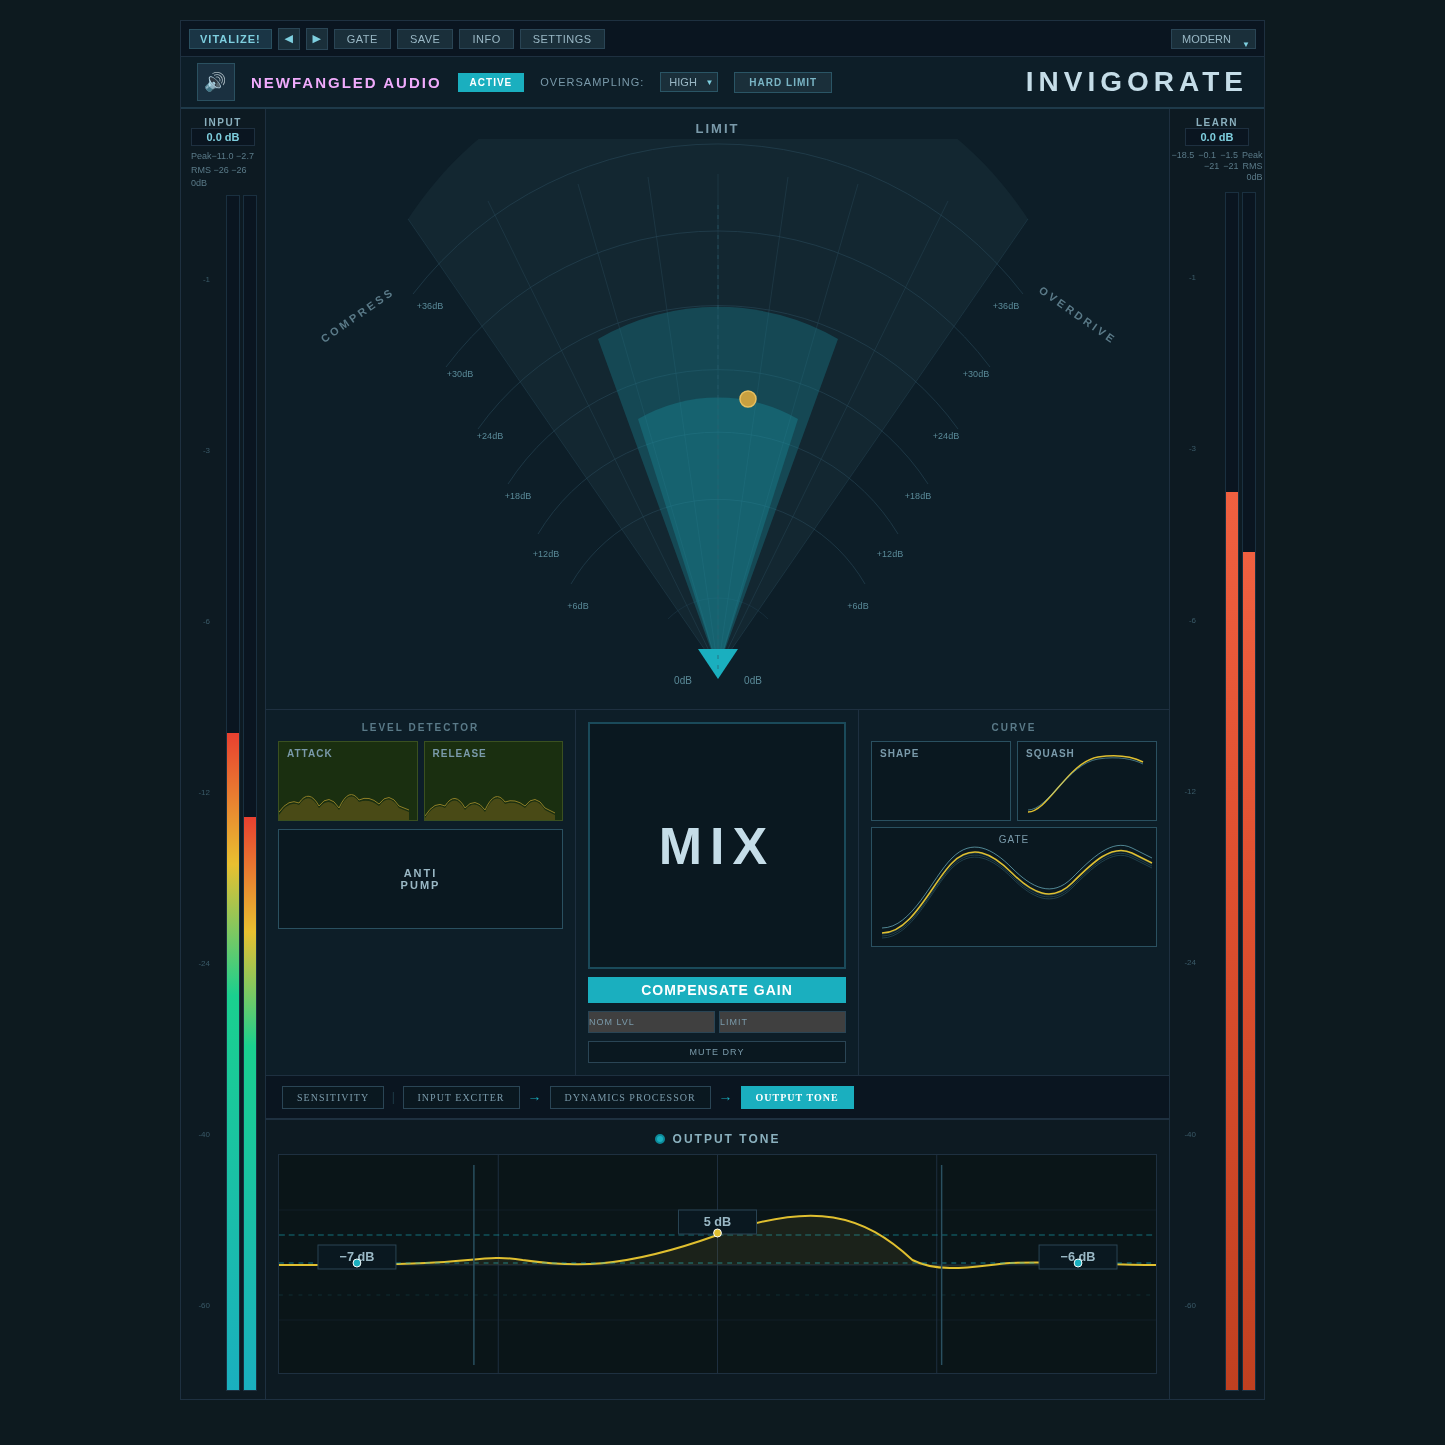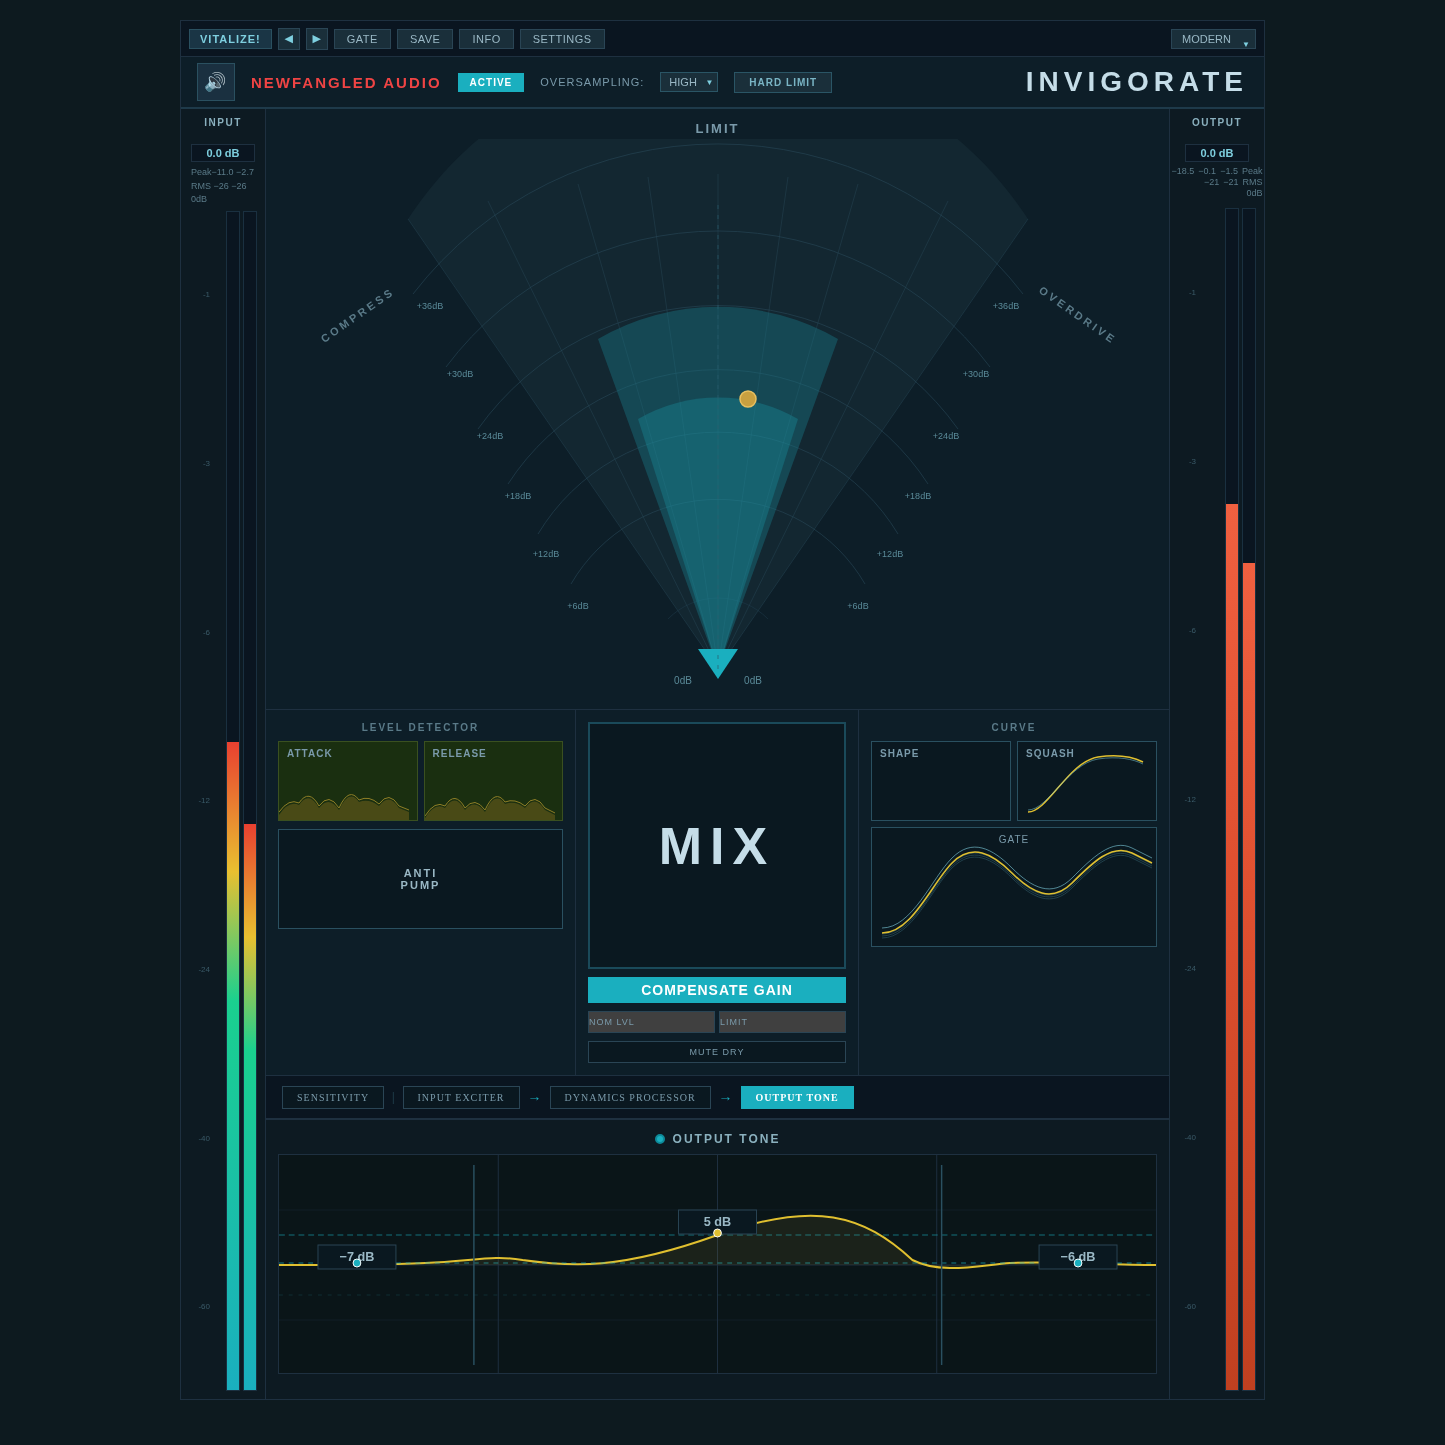--- a/index.html
+++ b/index.html
@@ -98,21 +98,21 @@
     }
     .logo-icon {
       width: 38px;
       height: 38px;
       background: #1a3040;
       border: 1px solid #2a5060;
       display: flex; align-items: center; justify-content: center;
       font-size: 18px;
     }
     .brand-name {
-      color: #ef4444;
+      color: #f0abfc;
       font-size: 15px;
       font-weight: bold;
       letter-spacing: 2px;
     }
     .active-btn {
       background: #1aafbf;
       color: #fff;
       border: none;
       padding: 4px 12px;
       font-size: 10px;
@@ -180,21 +180,21 @@
       display: flex;
       flex-direction: column;
       align-items: center;
       padding: 8px 4px;
     }
     .panel-label {
       font-size: 10px;
       font-weight: bold;
       letter-spacing: 1.5px;
       color: #8ab0be;
-      margin-bottom: 16px;
+      margin-bottom: 0;
     }
     .db-display {
       background: #0a1520;
       border: 1px solid #1e3040;
       color: #7ecfdf;
       font-size: 11px;
       font-weight: bold;
       text-align: center;
       padding: 2px 6px;
       width: 64px;
@@ -837,21 +837,21 @@
               <circle cx="820" cy="108" r="4" fill="#1aafbf" stroke="#fff" stroke-width="1"></circle>
             </svg>
           </div>
         </div>
 
       </div>
 
     </div>
 
     <div class="output-panel">
-      <div class="panel-label">OUTPUT</div>
+      <div class="panel-label">LEARN</div>
       <div class="db-display">0.0 dB</div>
 
       <div class="peak-rms-output">
         <div class="pr-row">
           <span>−18.5</span>
           <span>−0.1</span>
           <span>−1.5</span>
           <span>Peak</span>
         </div>
         <div class="pr-row">

